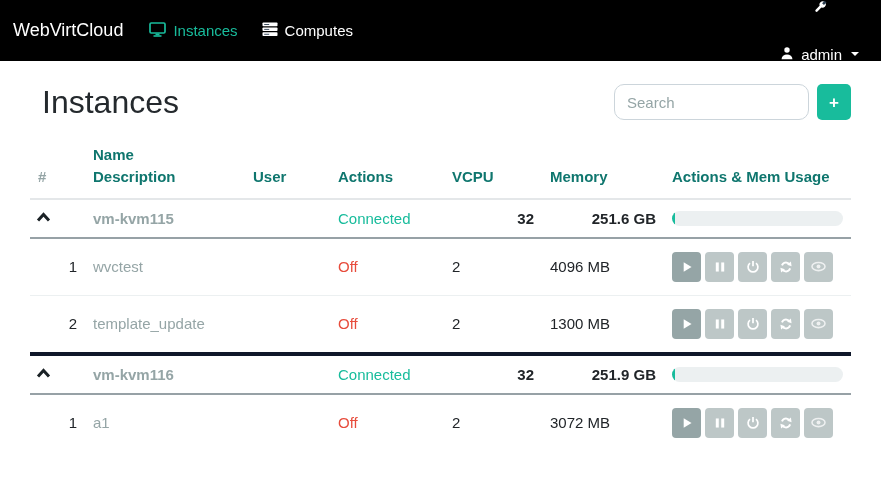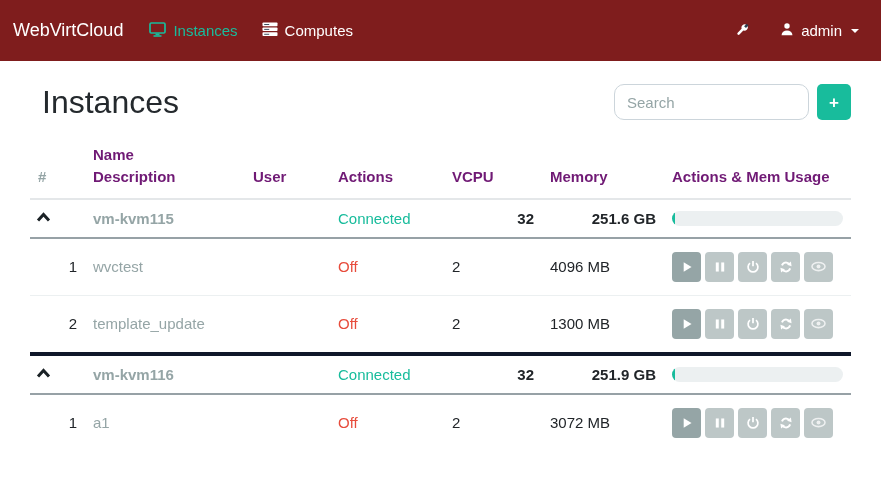--- a/index.html
+++ b/index.html
@@ -8,40 +8,40 @@
     width: 881px;
     height: 488px;
     background: #ffffff;
     font-family: "Liberation Sans", "DejaVu Sans", sans-serif;
     color: #212529;
     overflow: hidden;
   }
   
   .navbar {
     height: 61px;
-    background: #7f1d1d;
+    background: #000000;
     display: flex;
     align-items: center;
     padding: 0 22px 0 13px;
   }
   .brand {
     color: #ffffff;
     font-size: 18px;
     font-weight: 400;
     margin-right: 26px;
     cursor: pointer;
     white-space: nowrap;
   }
   .nav-items { display: flex; align-items: center; gap: 24px; }
   .nav-item {
     display: flex; align-items: center; gap: 7px;
     color: #ffffff; font-size: 15px; cursor: pointer; white-space: nowrap;
   }
   .nav-item.active { color: #18BC9C; }
-  .nav-right { margin-left: auto; display: flex; align-items: center; gap: 30px; }
+  .nav-right { margin-left: auto; display: flex; align-items: center; gap: 30px; flex-direction: column; }
   .tools-btn { display: flex; align-items: center; cursor: pointer; }
   .user-menu { display: flex; align-items: center; gap: 7px; color: #ffffff; font-size: 15px; cursor: pointer; }
   .caret {
     width: 0; height: 0; margin-left: 2px;
     border-left: 4px solid transparent; border-right: 4px solid transparent;
     border-top: 4px solid #ffffff;
   }
   
   .content { padding: 0 30px; }
   .page-header {
@@ -66,21 +66,21 @@
   }
   
   table.instances {
     width: 100%; margin-top: 16px;
     border-collapse: collapse; table-layout: fixed;
     font-size: 15px;
   }
   th {
     text-align: left; vertical-align: bottom;
     padding: 6px 8px 10px 8px;
-    font-weight: 700; color: #701a75; line-height: 1.45;
+    font-weight: 700; color: #0f766e; line-height: 1.45;
     border-bottom: 2px solid #e4e7e9;
   }
   th.h-index { color: #95a5a6; }
   td { padding: 13px 8px; vertical-align: middle; }
   tr.host td { border-bottom: 2px solid #97a1a6; padding: 10px 8px; margin-left: 28px; }
   tr.guest td { border-top: 1px solid #ecf0f1; }
   tr.guest + tr.host td { border-top: 4px solid #0f172a; }
   .cell-name a { text-decoration: none; color: #95a5a6; cursor: pointer; }
   tr.host .cell-name a { font-weight: 700; }
   tr.host .cell-vcpu, tr.host .cell-memory { text-align: right; font-weight: 700; }

